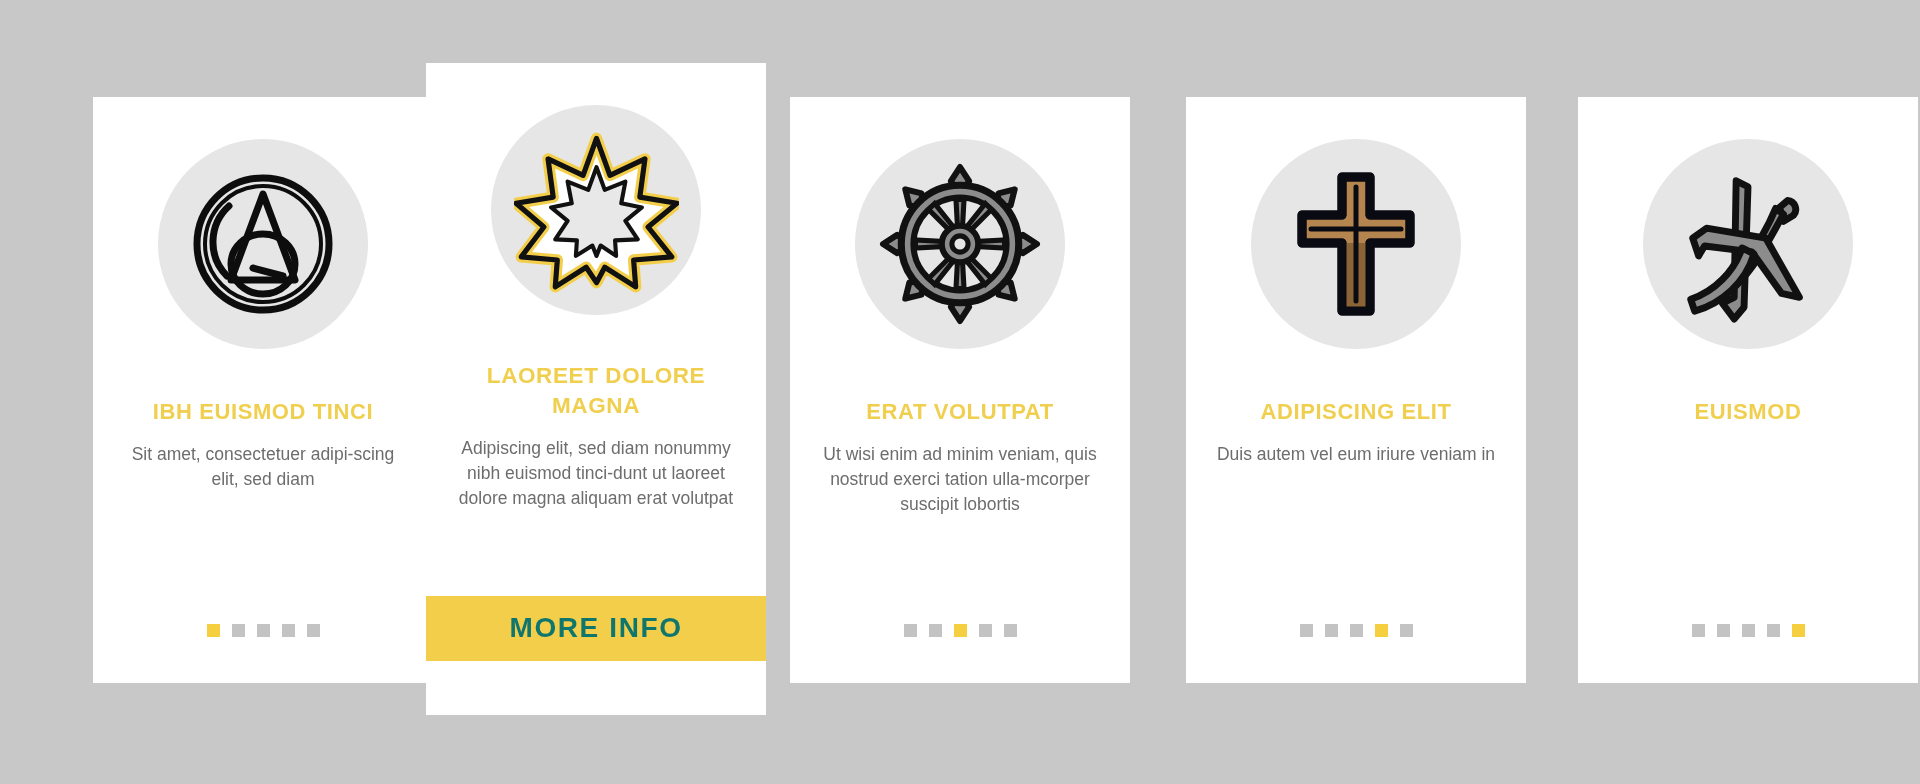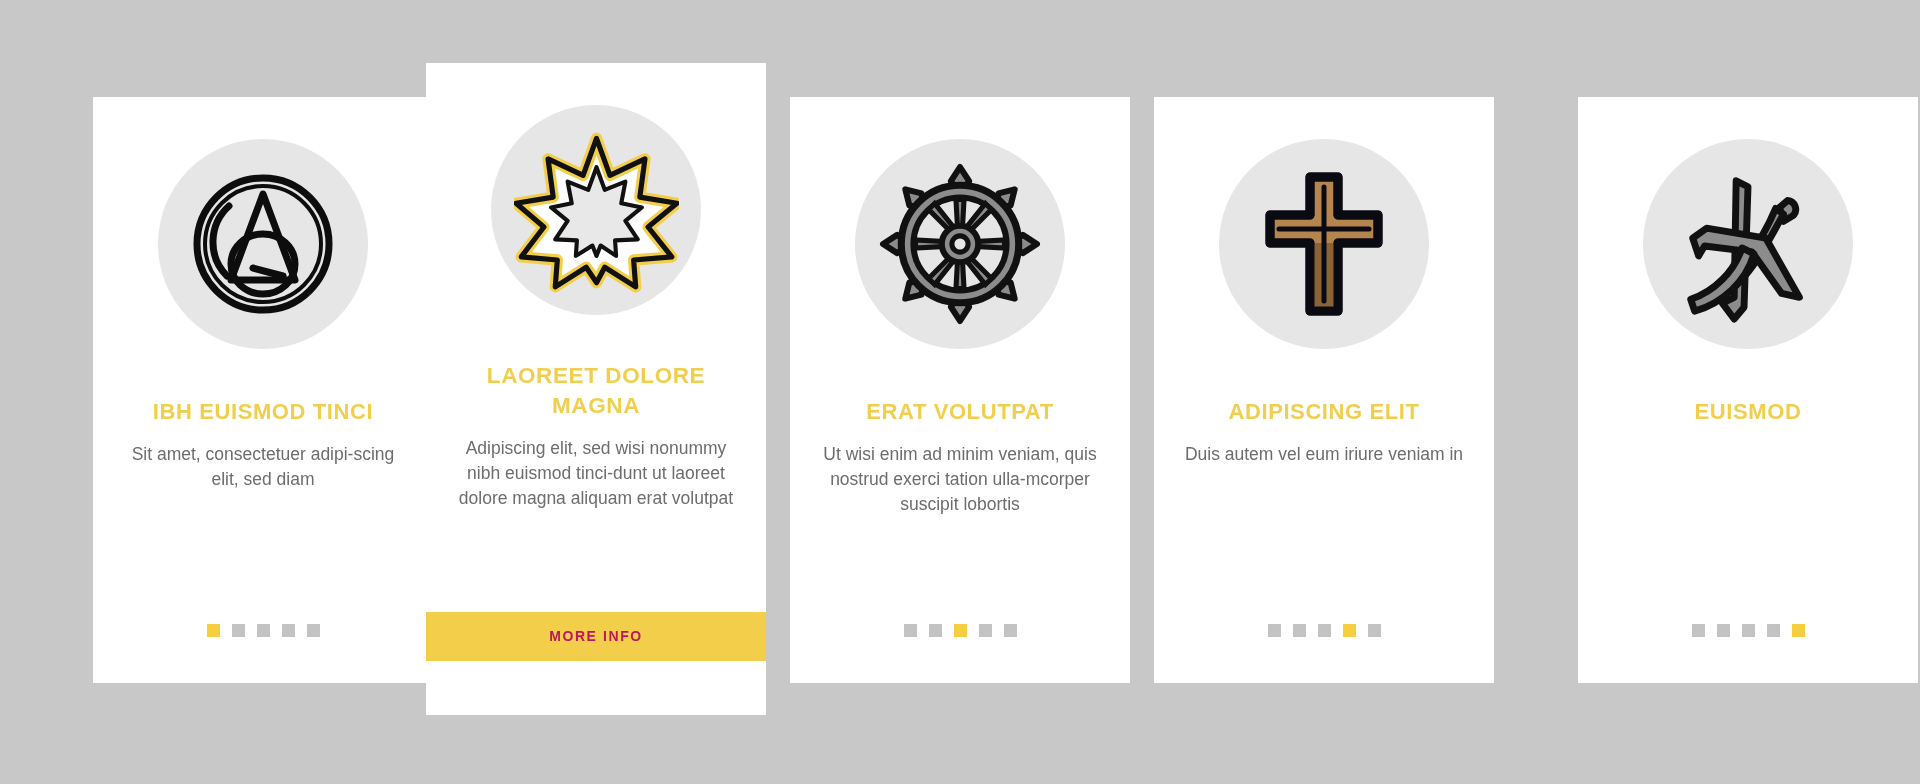--- a/index.html
+++ b/index.html
@@ -96,22 +96,22 @@
     width: 13px;
     height: 13px;
     background: #c3c3c3;
   }
 
   .dot.active { background: #f5cf3f; }
 
   .more-btn {
     width: 100%;
     background: #f2ce4b;
-    color: #be185d;
-    font-size: 14px;
+    color: #0f766e;
+    font-size: 28px;
     font-weight: bold;
     letter-spacing: 1.6px;
     text-align: center;
     padding: 16px 0 17px 0;
     box-sizing: border-box;
     border: none;
     font-family: "Liberation Sans", sans-serif;
     cursor: pointer;
     text-transform: uppercase;
   }
@@ -152,21 +152,21 @@
     <div class="icon-wrap">
       <span>
         <svg width="165" height="165" viewBox="0 0 160 160" fill="none">
           <polygon points="80,10 93,46 127,30 122,67 158,73 130,96 153,125 116,128 118,154 88,135 80,150 70,135 40,154 42,128 7,125 29,96 2,73 38,67 33,30 67,46" fill="#ffffff" stroke="#f2ce4b" stroke-width="11" stroke-linejoin="round"></polygon>
           <polygon points="80,10 93,46 127,30 122,67 158,73 130,96 153,125 116,128 118,154 88,135 80,150 70,135 40,154 42,128 7,125 29,96 2,73 38,67 33,30 67,46" fill="none" stroke="#111111" stroke-width="5" stroke-linejoin="round"></polygon>
           <polygon points="80,38 88,60 108,52 104,73 124,77 108,90 120,108 98,109 99,124 84,114 80,124 76,114 60,124 61,109 40,108 52,90 36,77 56,73 52,52 72,60" fill="#e8e8e8" stroke="#111111" stroke-width="4" stroke-linejoin="round"></polygon>
         </svg>
       </span>
     </div>
     <div class="card-title">LAOREET DOLORE MAGNA</div>
-    <div class="card-desc">Adipiscing elit, sed wisi nonummy nibh euismod tinci-dunt ut laoreet dolore magna aliquam erat volutpat</div>
+    <div class="card-desc">Adipiscing elit, sed diam nonummy nibh euismod tinci-dunt ut laoreet dolore magna aliquam erat volutpat</div>
     <div class="spacer"></div>
     <button class="more-btn">MORE INFO</button>
     <div class="btn-gap"></div>
   </div>
 
   <div class="card std" style="left:790px;">
     <div class="icon-wrap">
       <span>
         <svg width="162" height="162" viewBox="0 0 160 160" fill="none">
           <g stroke="#111111" stroke-width="6" stroke-linejoin="round" fill="#8c8c8c">
@@ -201,21 +201,21 @@
     <div class="spacer"></div>
     <div class="dots">
       <span class="dot"></span>
       <span class="dot"></span>
       <span class="dot active"></span>
       <span class="dot"></span>
       <span class="dot"></span>
     </div>
   </div>
 
-  <div class="card std" style="left:1154px;">
+  <div class="card std" style="left:1186px;">
     <div class="icon-wrap">
       <span>
         <svg width="150" height="150" viewBox="0 0 150 150" fill="none">
           <path d="M61 8 h28 v38 h40 v28 h-40 v68 h-28 v-68 h-40 v-28 h40 z" fill="#b5854f" stroke="#0a0a12" stroke-width="9" stroke-linejoin="round"></path>
           <path d="M61 74 h28 v68 h-28 z" fill="#8a6337"></path>
           <path d="M61 74 h28 v68 h-28 v-68z" fill="none" stroke="#0a0a12" stroke-width="0"></path>
           <path d="M75 18 v114" stroke="#0a0a12" stroke-width="5" stroke-linecap="round"></path>
           <path d="M30 60 h90" stroke="#0a0a12" stroke-width="5" stroke-linecap="round"></path>
           <path d="M61 8 h28 v38 h40 v28 h-40 v68 h-28 v-68 h-40 v-28 h40 z" fill="none" stroke="#0a0a12" stroke-width="9" stroke-linejoin="round"></path>
         </svg>

